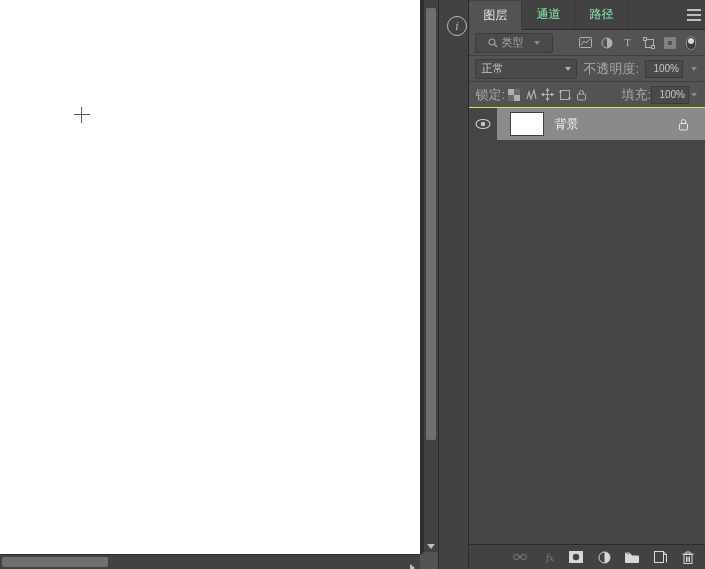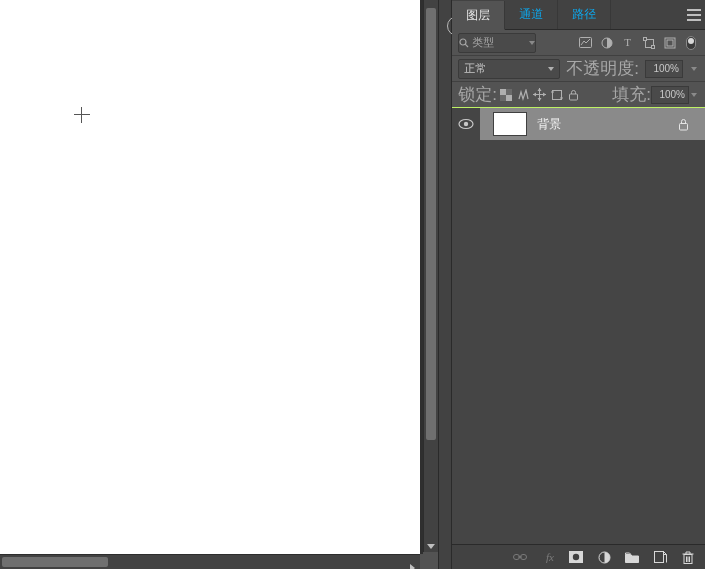--- a/index.html
+++ b/index.html
@@ -26,38 +26,38 @@
 
   
   .right { width: 267px; height: 569px; position: relative; background: #535353; display: flex; }
   .strip { width: 37px; height: 569px; background: #424242; border-left: 1px solid #2a2a2a; border-right: 1px solid #2a2a2a; position: relative; }
   .strip .info-icon { position: absolute; left: 8px; top: 16px; width: 20px; height: 20px; border: 1.5px solid #b9b9b9; border-radius: 50%; display:flex; align-items:center; justify-content:center; color:#b9b9b9; font-size:12px; font-style: italic; font-family: Georgia, serif; }
 
   .panel { flex: 1; height: 569px; background: #535353; position: relative; display: flex; flex-direction: column; }
 
   
   .tabs { height: 30px; background: #424242; display: flex; align-items: stretch; border-bottom: 1px solid #2a2a2a; position: relative; }
-  .tab { padding: 0 14px; font-size: 12px; color: #0ea5e9; display:flex; align-items:center; cursor:pointer; border-right: 1px solid #383838; }
+  .tab { padding: 0 14px; font-size: 12px; color: #86efac; display:flex; align-items:center; cursor:pointer; border-right: 1px solid #383838; }
   .tab.active { background: #535353; color: #e6e6e6; border-bottom: 1px solid #535353; position: relative; top: 1px; }
   .tabs .menu { position: absolute; right: 4px; top: 9px; width: 14px; height: 12px; cursor:pointer; }
   .tabs .menu span, .tabs .menu::before, .tabs .menu::after { content:""; display:block; height:2px; background:#bfbfbf; margin-bottom:3px; }
 
   
   .row { display:flex; align-items:center; height:26px; padding: 0 6px; gap: 4px; border-bottom: 1px solid #404040; }
-  .search-box { display:flex; align-items:center; height:20px; flex:0 0 78px; background:#4a4a4a; border:1px solid #3a3a3a; border-radius:2px; color:#a5a5a5; font-size:11px; padding:0 0; gap:3px; }
+  .search-box { display:flex; align-items:center; height:20px; flex:0 0 78px; background:#4a4a4a; border:1px solid #3a3a3a; border-radius:2px; color:#a5a5a5; font-size:11px; padding:0 12px; gap:3px; }
   .search-box svg { flex-shrink:0; }
   .ic { width:17px; height:17px; display:flex; align-items:center; justify-content:center; color:#b0b0b0; cursor:pointer; }
   .ic svg { display:block; }
   .spacer { flex:1; }
 
   
   .blend-row { display:flex; align-items:center; height:26px; padding: 0 6px; gap:6px; border-bottom: 1px solid #404040; color:#bcbcbc; font-size:11px; }
   .blend-select { flex:0 0 102px; height:20px; background:#4a4a4a; border:1px solid #3a3a3a; border-radius:2px; display:flex; align-items:center; justify-content:space-between; padding:0 5px; color:#c8c8c8; font-size:11px; cursor:pointer; }
   .blend-select .caret { width:0;height:0;border-left:3px solid transparent;border-right:3px solid transparent;border-top:4px solid #b0b0b0; }
-  .label { color:#a8a8a8; font-size:17px; white-space:nowrap; }
+  .label { color:#a8a8a8; font-size:13px; white-space:nowrap; }
   .num-input { width:38px; height:18px; background:#4a4a4a; border:1px solid #3a3a3a; border-radius:0; display:flex; align-items:center; justify-content:flex-end; padding:0 3px; color:#c8c8c8; font-size:10px; }
   .mini-caret { width:10px; height:18px; display:flex; align-items:center; justify-content:center; }
   .mini-caret div { width:0;height:0;border-left:3px solid transparent;border-right:3px solid transparent;border-top:4px solid #8a8a8a; }
 
   
   .lock-row { display:flex; align-items:center; height:26px; padding: 0 6px; border-bottom: 1px solid #bef264; color:#a8a8a8; font-size:11px; }
 
   
   .layer-list { flex:1; background:#454545; overflow:hidden; }
   .layer { height:32px; display:flex; align-items:center; background:#8a8a8a; }

